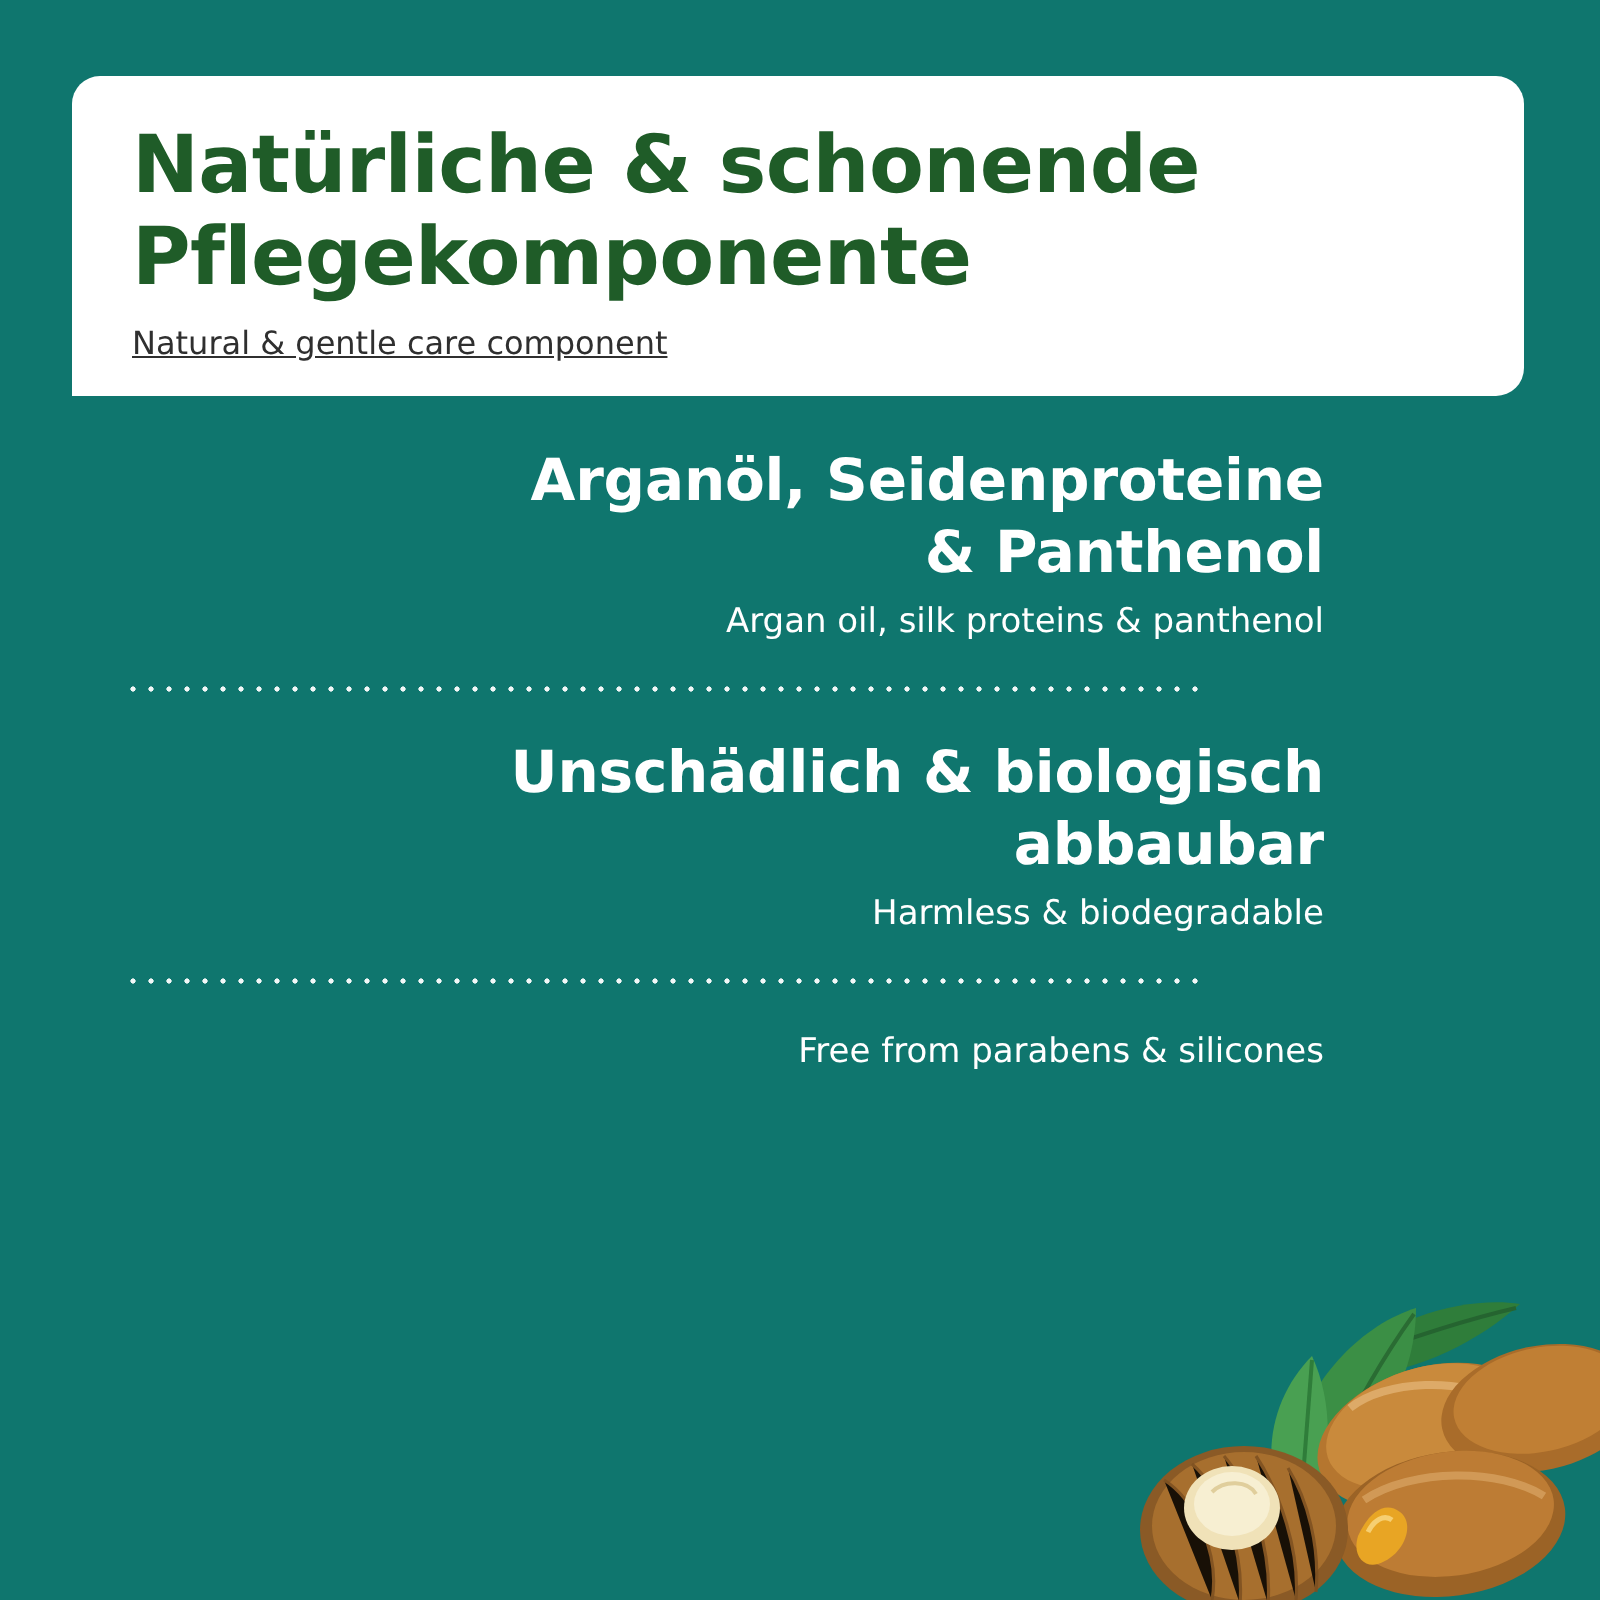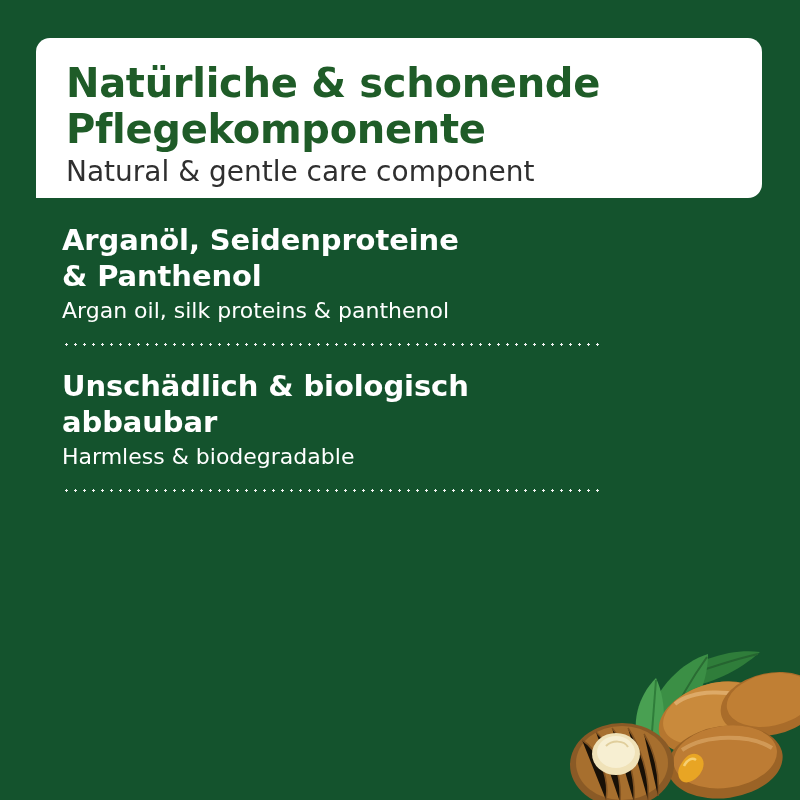--- a/index.html
+++ b/index.html
@@ -12,21 +12,21 @@
 
   body {
     font-family: "DejaVu Sans", sans-serif;
     background: #71c3bf;
     position: relative;
   }
 
   #page {
     position: absolute;
     inset: 0;
-    background: #14532d;
+    background: #0f766e;
     overflow: hidden;
   }
 
   
   .header-card {
     position: absolute;
     left: 36px;
     top: 38px;
     width: 726px;
     height: 160px;
@@ -39,50 +39,52 @@
     color: #1f5c28;
     font-size: 40px;
     line-height: 46px;
     font-weight: bold;
     letter-spacing: -0.3px;
     white-space: pre-line;
   }
 
   .header-sub {
     color: #2f2f2f;
-    font-size: 28px;
+    font-size: 16px;
     line-height: 26px;
     margin-top: 7px;
     font-weight: normal;
+    text-decoration: underline;
   }
 
   
   .features {
     position: absolute;
     left: 62px;
     top: 222px;
     width: 600px;
   }
 
   .feature {
     position: relative;
+    text-align: right;
   }
 
   .feature-title {
     color: #ffffff;
     font-size: 29px;
     line-height: 36px;
     font-weight: bold;
     white-space: pre-line;
     letter-spacing: -0.1px;
   }
 
   .feature-sub {
     color: #ffffff;
-    font-size: 22px;
+    font-size: 17px;
     line-height: 24px;
     margin-top: 5px;
     font-weight: normal;
   }
 
   .divider {
     margin: 20px 0 22px 0;
     height: 3px;
     width: 540px;
     background-image: radial-gradient(circle, #ffffff 1.2px, rgba(255,255,255,0) 1.4px);
@@ -128,20 +130,21 @@
 
     <div class="feature f2">
       <div class="feature-title">Unschädlich &amp; biologisch
 abbaubar</div>
       <div class="feature-sub">Harmless &amp; biodegradable</div>
     </div>
 
     <div class="divider"></div>
 
     <div class="feature f3">
+      <div class="feature-sub">Free from parabens &amp; silicones</div>
     </div>
 
   </div>
 
   <svg class="nuts" viewBox="0 0 330 200">
 
     <g>
       <path d="M205 80 C225 58, 265 48, 290 52 C270 70, 240 86, 208 88 Z" fill="#2f7d3a"></path>
       <path d="M205 80 C232 70, 262 60, 288 54" stroke="#256430" stroke-width="2" fill="none"></path>
       <path d="M178 118 C186 88, 212 62, 238 54 C238 86, 222 118, 192 132 Z" fill="#3b8f45"></path>

